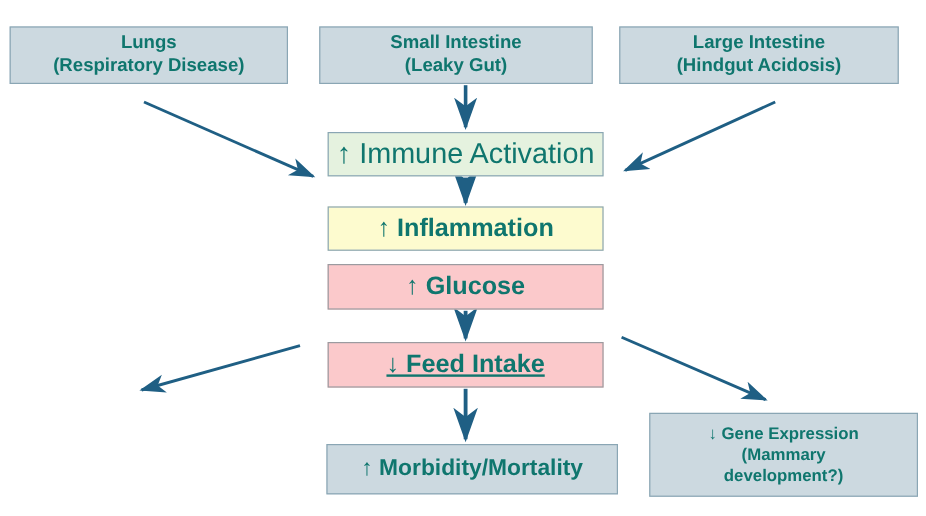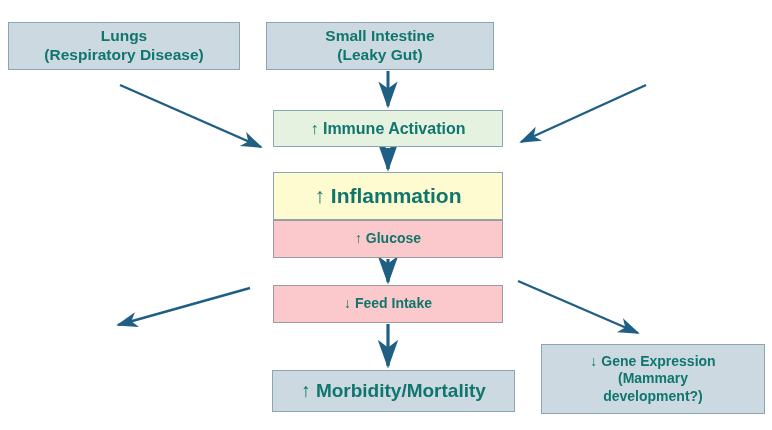--- a/index.html
+++ b/index.html
@@ -39,43 +39,43 @@
   
   .organ {
     background: #ccd9e0;
     border-color: #8aa6b4;
     font-size: 15.5px;
   }
   
   .immune {
     background: #e5f2df;
     border-color: #8aa6b4;
-    font-weight: bold;
-    font-size: 16px;
+    font-weight: normal;
+    font-size: 24px;
   }
   .inflammation {
     background: #fdfbcf;
     border-color: #8aa6b4;
     font-size: 21px;
   }
   .glucose, .feed {
     background: #fbc9cb;
     border-color: #9b9ba0;
-    font-size: 14px;
+    font-size: 21px;
   }
 
   
   #n-lungs       { left: 8px;   top: 22px;  width: 232px; height: 48px; }
   #n-small       { left: 266px; top: 22px;  width: 228px; height: 48px; }
   #n-large       { left: 516px; top: 22px;  width: 233px; height: 48px; }
 
   #n-immune      { left: 273px; top: 110px; width: 230px; height: 37px; }
-  #n-inflam      { left: 273px; top: 172px; width: 230px; height: 48px; }
+  #n-inflam      { left: 273px; top: 172px; width: 230px; height: 37px; }
   #n-glucose     { left: 273px; top: 220px; width: 230px; height: 38px; }
-  #n-feed        { left: 273px; top: 285px; width: 230px; height: 38px; }
+  #n-feed        { left: 273px; top: 285px; width: 230px; height: 38px; text-decoration: underline; }
 
   #n-growth      { left: 8px;   top: 348px; width: 232px; height: 62px; font-size: 17px; }
   #n-morbidity   { left: 272px; top: 370px; width: 243px; height: 42px; font-size: 19px; }
   #n-gene        { left: 541px; top: 344px; width: 224px; height: 70px; font-size: 14px; }
 
   #arrow-layer {
     position: absolute;
     left: 0; top: 0;
     width: 772px;
     height: 430px;
@@ -114,20 +114,24 @@
   <div class="node organ" id="n-lungs">
     <span class="lines">Lungs
 (Respiratory Disease)</span>
   </div>
 
   <div class="node organ" id="n-small">
     <span class="lines">Small Intestine
 (Leaky Gut)</span>
   </div>
 
+  <div class="node organ" id="n-large">
+    <span class="lines">Large Intestine
+(Hindgut Acidosis)</span>
+  </div>
 
   <div class="node immune" id="n-immune">
     <span class="lines">↑ Immune Activation</span>
   </div>
 
   <div class="node inflammation" id="n-inflam">
     <span class="lines">↑ Inflammation</span>
   </div>
 
   <div class="node glucose" id="n-glucose">

